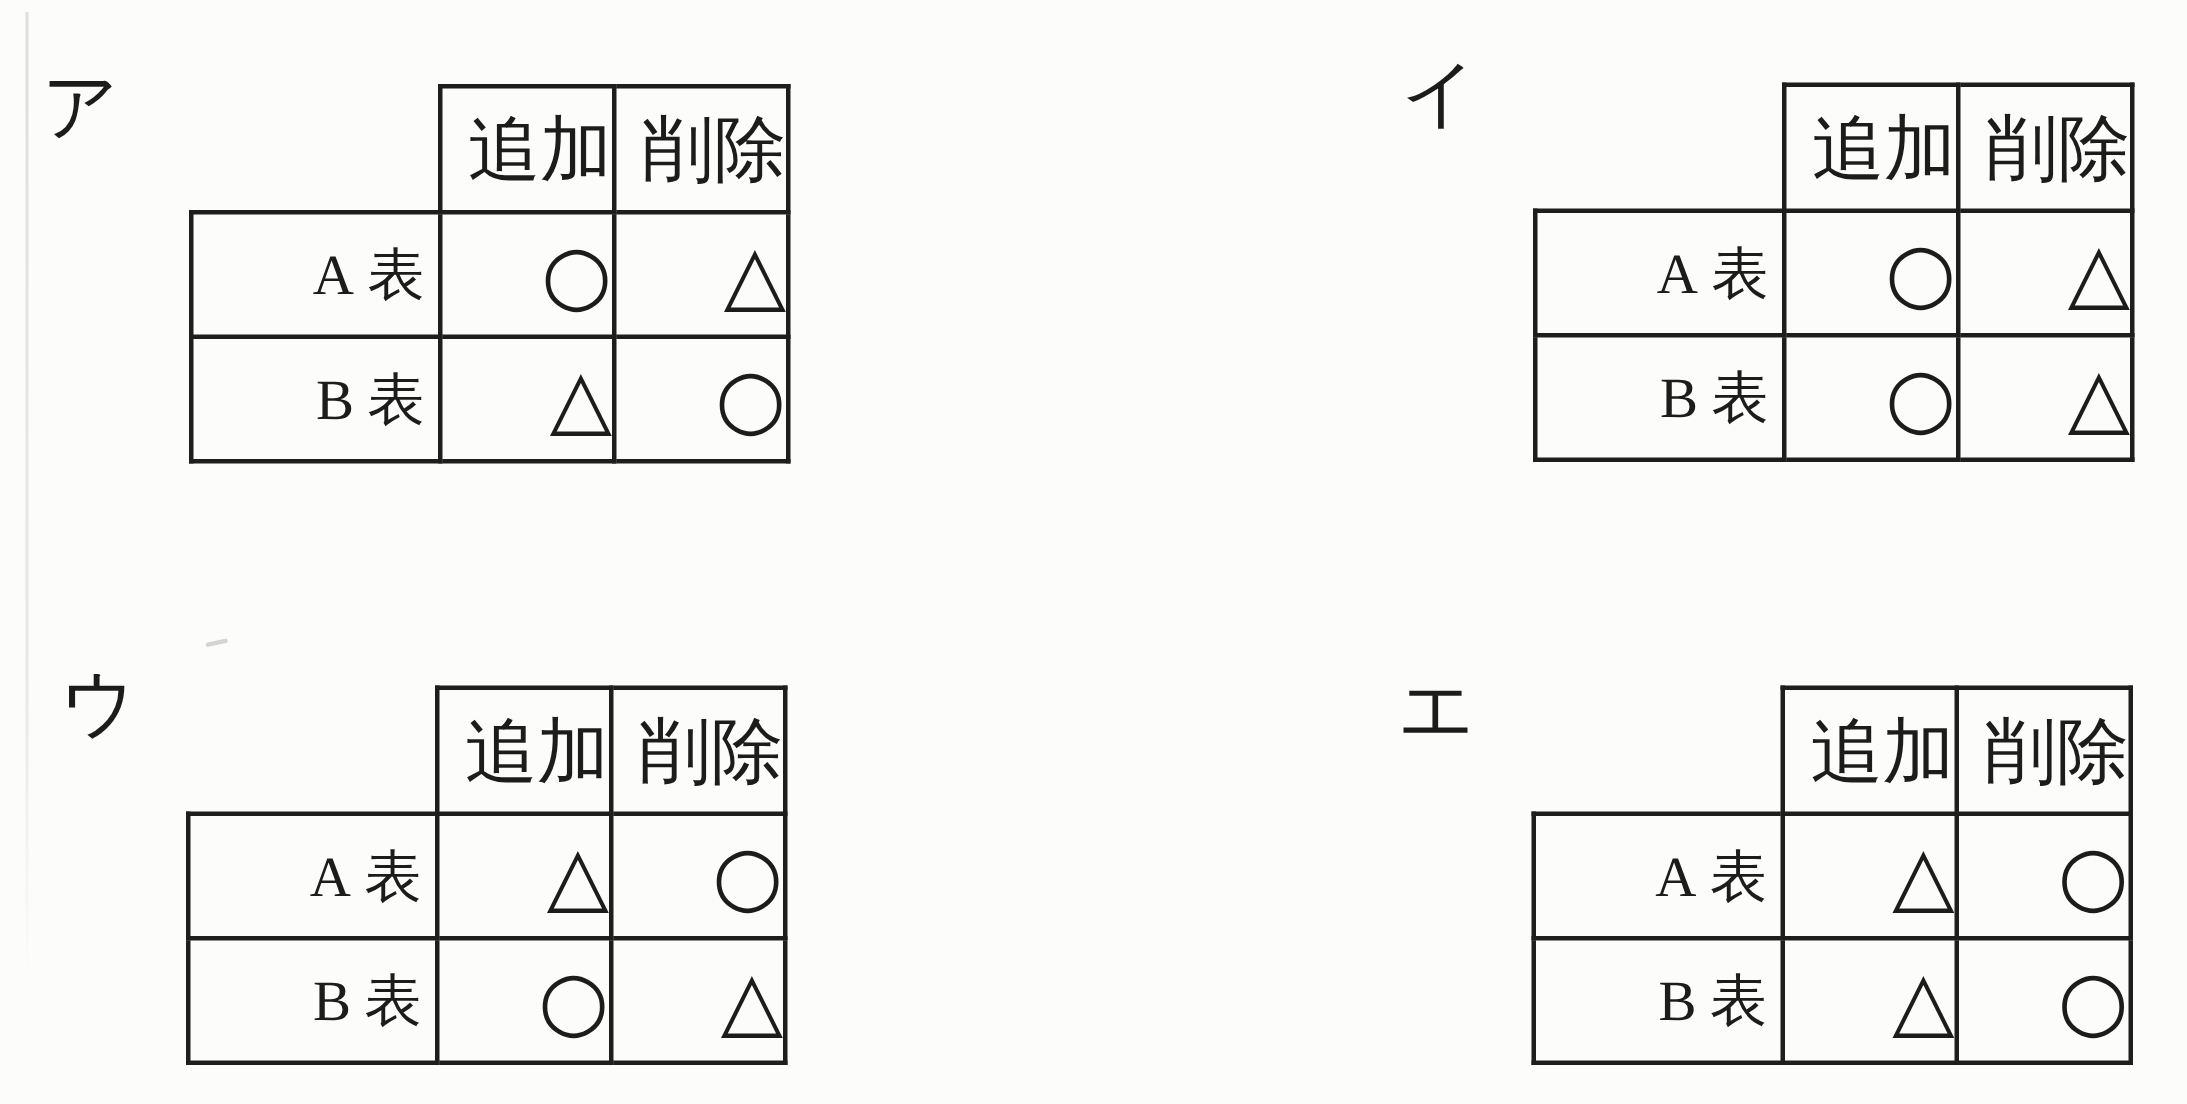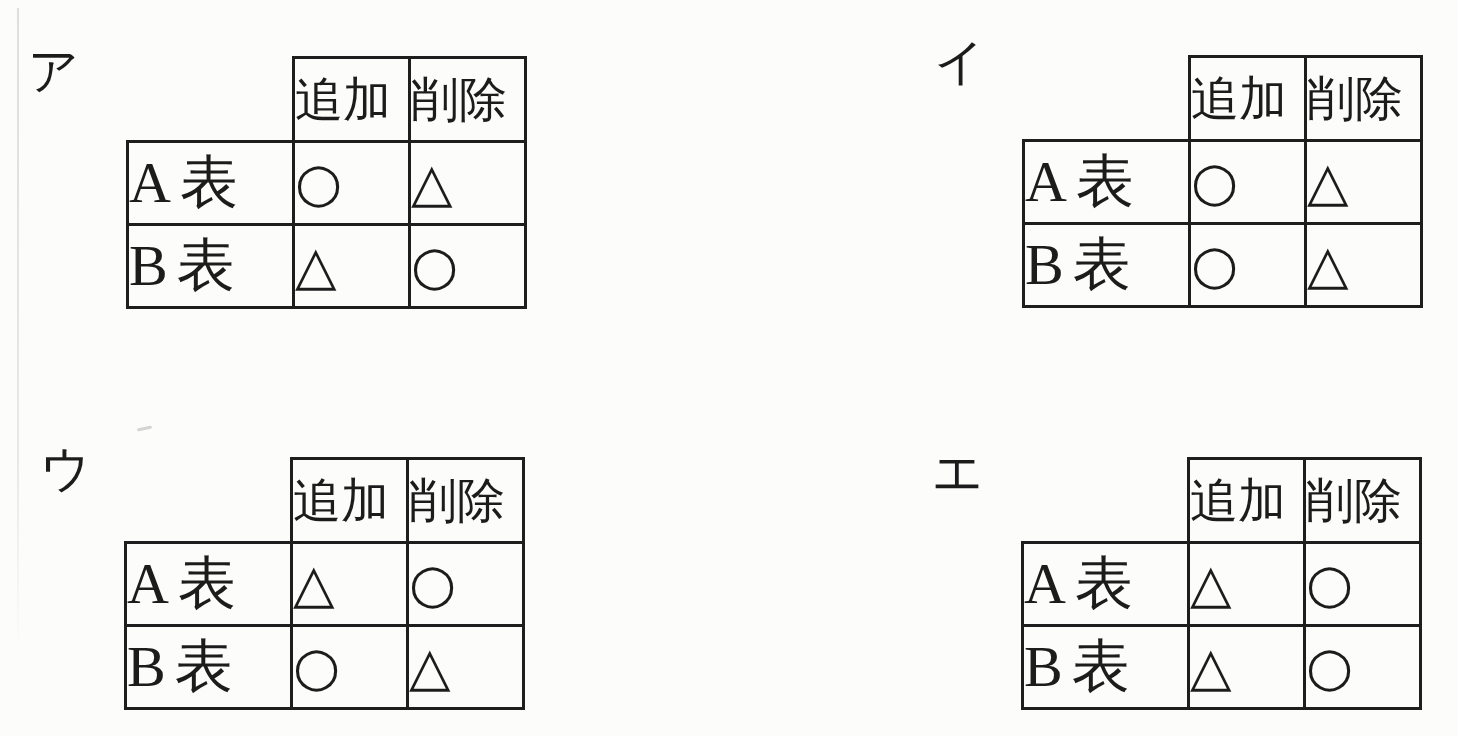--- a/index.html
+++ b/index.html
@@ -43,39 +43,39 @@
     line-height: 1;
     color: var(--ink);
   }
   .opt-table {
     position: absolute;
     border-collapse: collapse;
     table-layout: fixed;
   }
   .opt-table td {
     border: 3px solid var(--line);
-    text-align: left;
+    text-align: right;
     vertical-align: middle;
     padding: 0;
     overflow: hidden;
   }
   .opt-table td.corner {
     border: none;
     background: transparent;
   }
   col.c-rowhdr { width: 166px; }
   col.c-data  { width: 116px; }
   tr.r-head { height: 84px; }
   tr.r-data { height: 83px; }
   td.hdr {
     font-size: 48px;
     font-weight: 500;
   }
   td.rowhdr {
-    font-size: 58px;
+    font-size: 38px;
     letter-spacing: 9px;
   }
   td.sym {
     font-family: "DejaVu Sans", "Liberation Sans", sans-serif;
     font-size: 54px;
     line-height: 1;
     font-weight: 400;
   }
 </style>
 </head>

